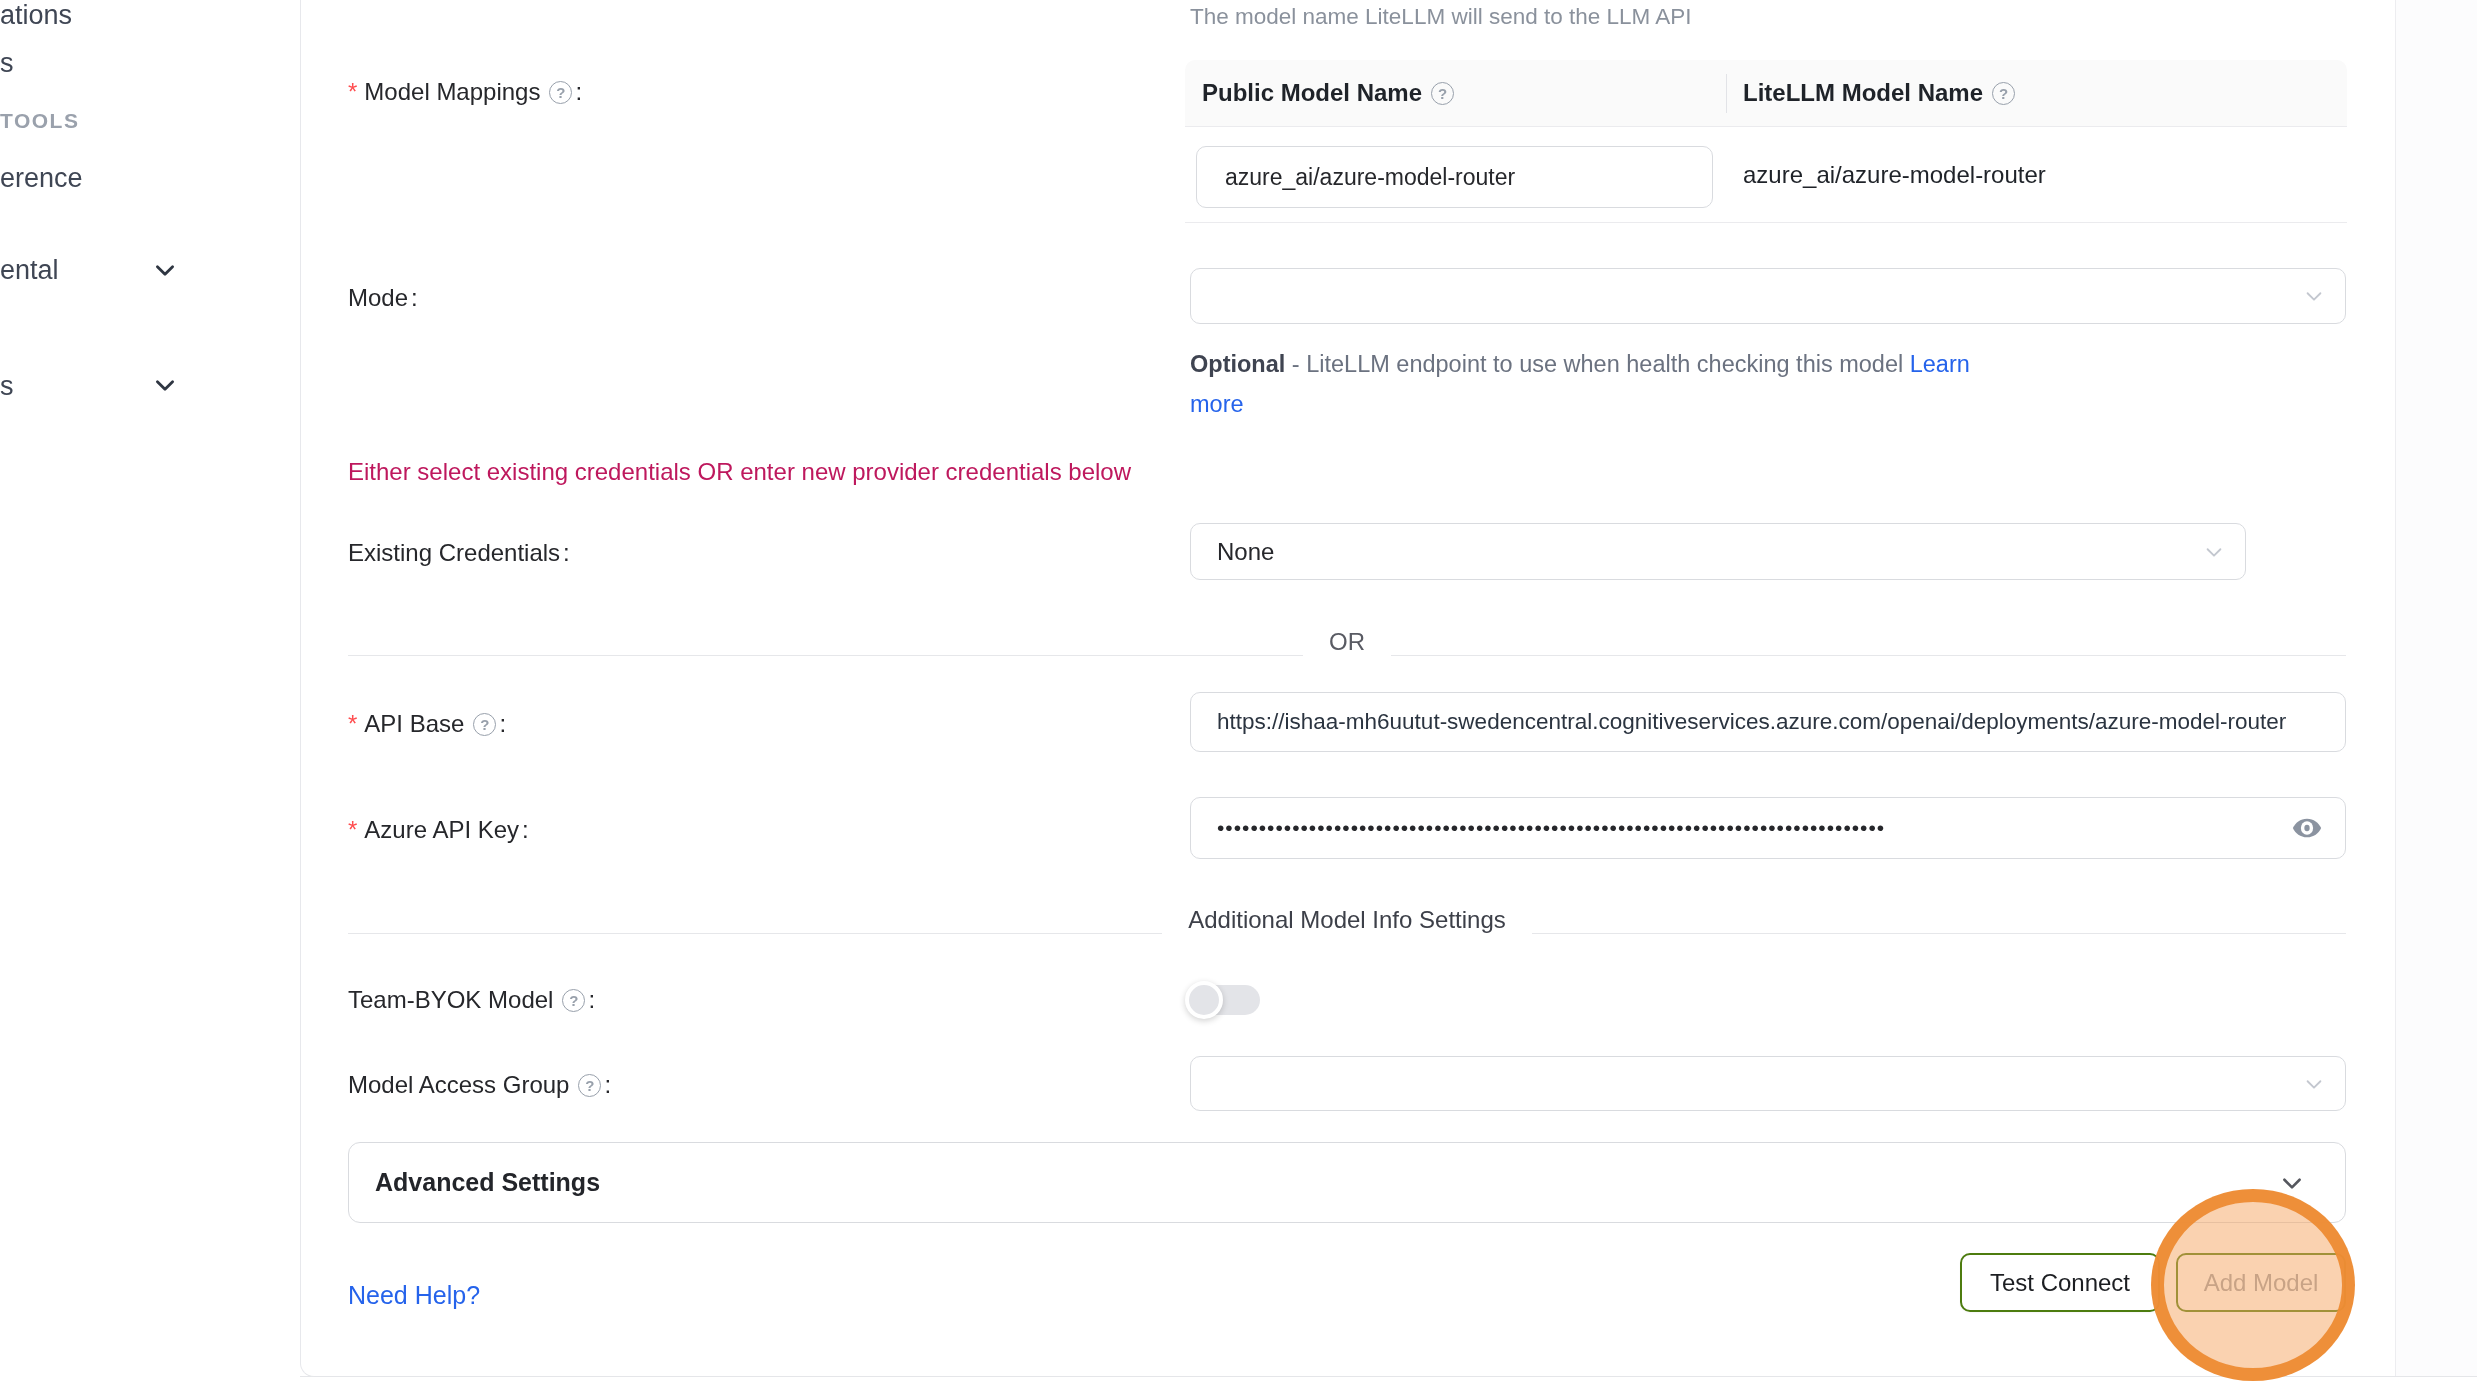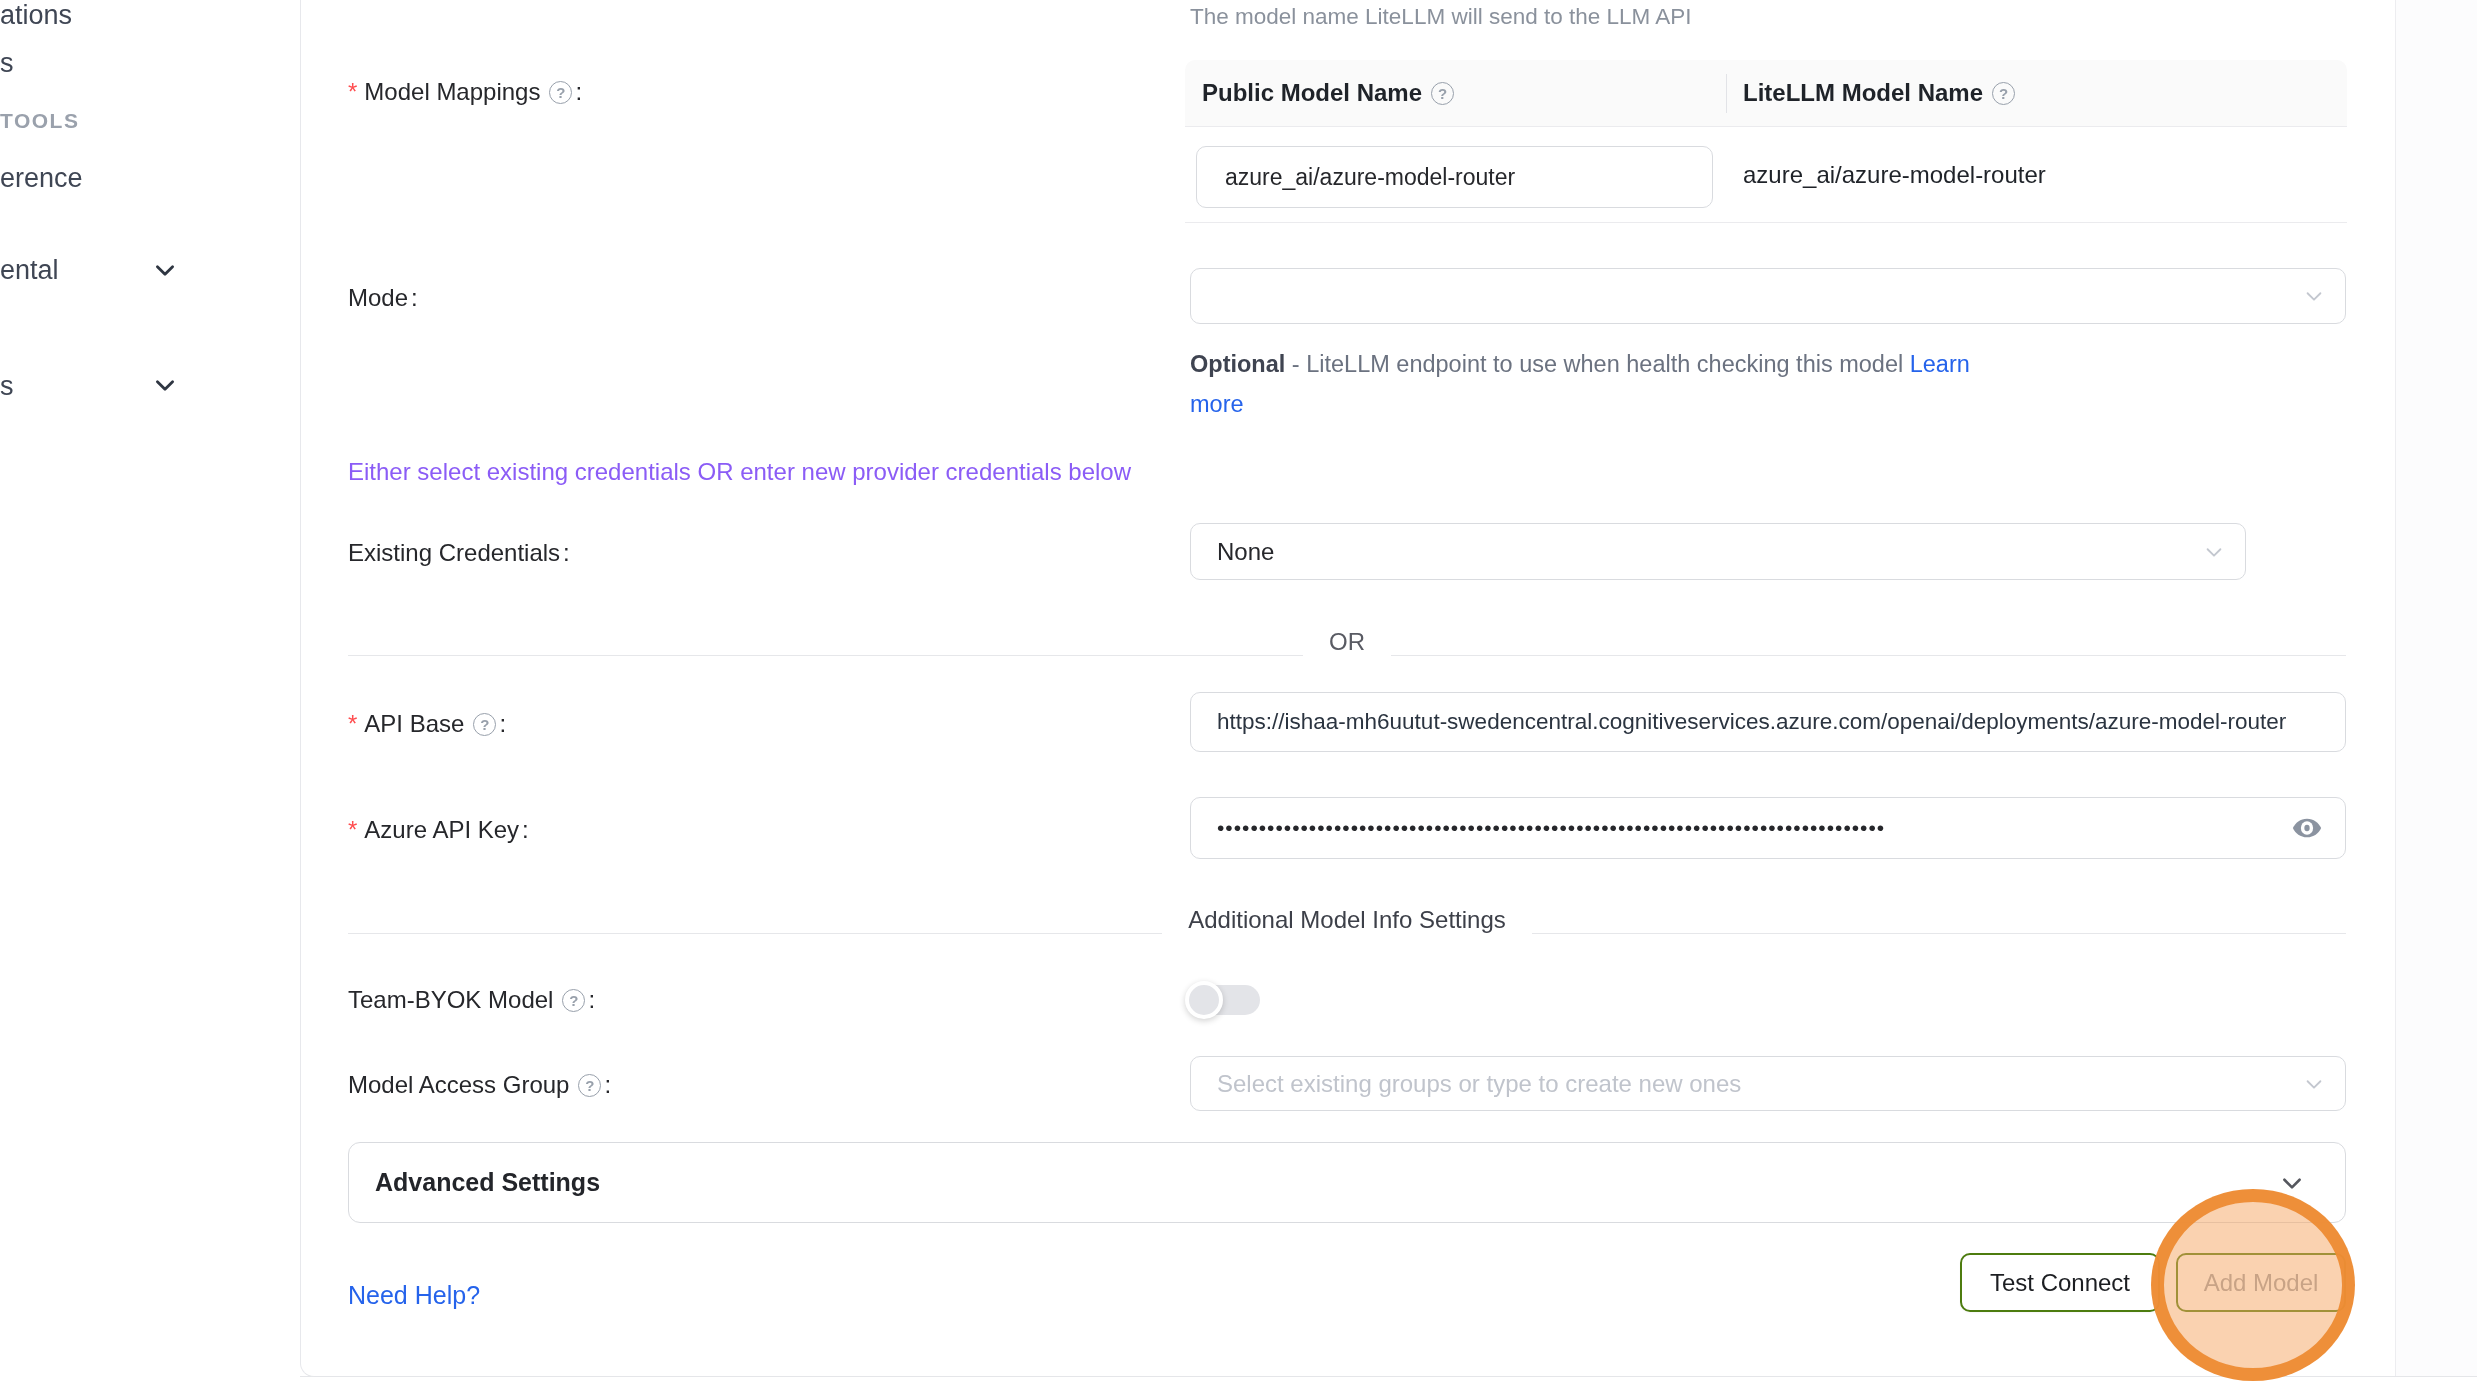--- a/index.html
+++ b/index.html
@@ -51,21 +51,21 @@
   .pub-input { position:absolute; left:11px; top:19px; width:517px; height:62px; border:1px solid #d9dbdf; border-radius:10px;
                font-size:23px; color:#26272b; padding:0 0 0 28px; outline:none; font-family:inherit; background:#fff; }
   .lit-value { position:absolute; left:558px; top:0; height:96px; display:flex; align-items:center; font-size:24px; color:#1f2329; }
 
   
   .mode-select { left:1190px; top:268px; width:1156px; height:56px; }
   .mode-extra { position:absolute; left:1190px; top:344px; width:800px; font-size:23.5px; line-height:40px; color:#6b7280; }
   .mode-extra b { color:#3f4451; font-weight:700; }
   a.link { color:#2563eb; text-decoration:none; cursor:pointer; }
 
-  .either-note { position:absolute; left:348px; top:458px; font-size:24px; color:#8b5cf6; }
+  .either-note { position:absolute; left:348px; top:458px; font-size:24px; color:#be185d; }
 
   .cred-select { left:1190px; top:523px; width:1056px; height:57px; padding-left:26px; }
 
   .divider { position:absolute; left:348px; width:1998px; display:flex; align-items:flex-end; font-size:24px; white-space:nowrap; }
   .divider::before, .divider::after { content:""; flex:1; height:1px; background:#e6e7ea; }
   .divider::before { margin-right:26px; } .divider::after { margin-left:26px; }
   .or-divider { top:628px; color:#595b63; }
   .info-divider { top:906px; color:#3d4049; }
 
   .api-input { left:1190px; top:692px; width:1156px; height:60px; padding:0 20px 0 26px; overflow:hidden; }
@@ -226,21 +226,20 @@
     <div class="switch">
       <div class="knob"></div>
     </div>
 
     <div class="lbl" style="left:348px; top:1071px;">
       <span>Model Access Group</span>
       <span class="help">?</span>
       <span class="colon">:</span>
     </div>
     <div class="select-box group-select">
-      <span class="placeholder">Select existing groups or type to create new ones</span>
       <span class="select-chev">
         <svg viewBox="0 0 24 24" width="22" height="22" fill="none" stroke="currentColor" stroke-width="2" stroke-linecap="round" stroke-linejoin="round">
             <polyline points="5,9 12,16 19,9"></polyline>
           </svg>
       </span>
     </div>
 
     <div class="adv-panel">
       <span class="ttl">Advanced Settings</span>
       <span class="adv-chev">

